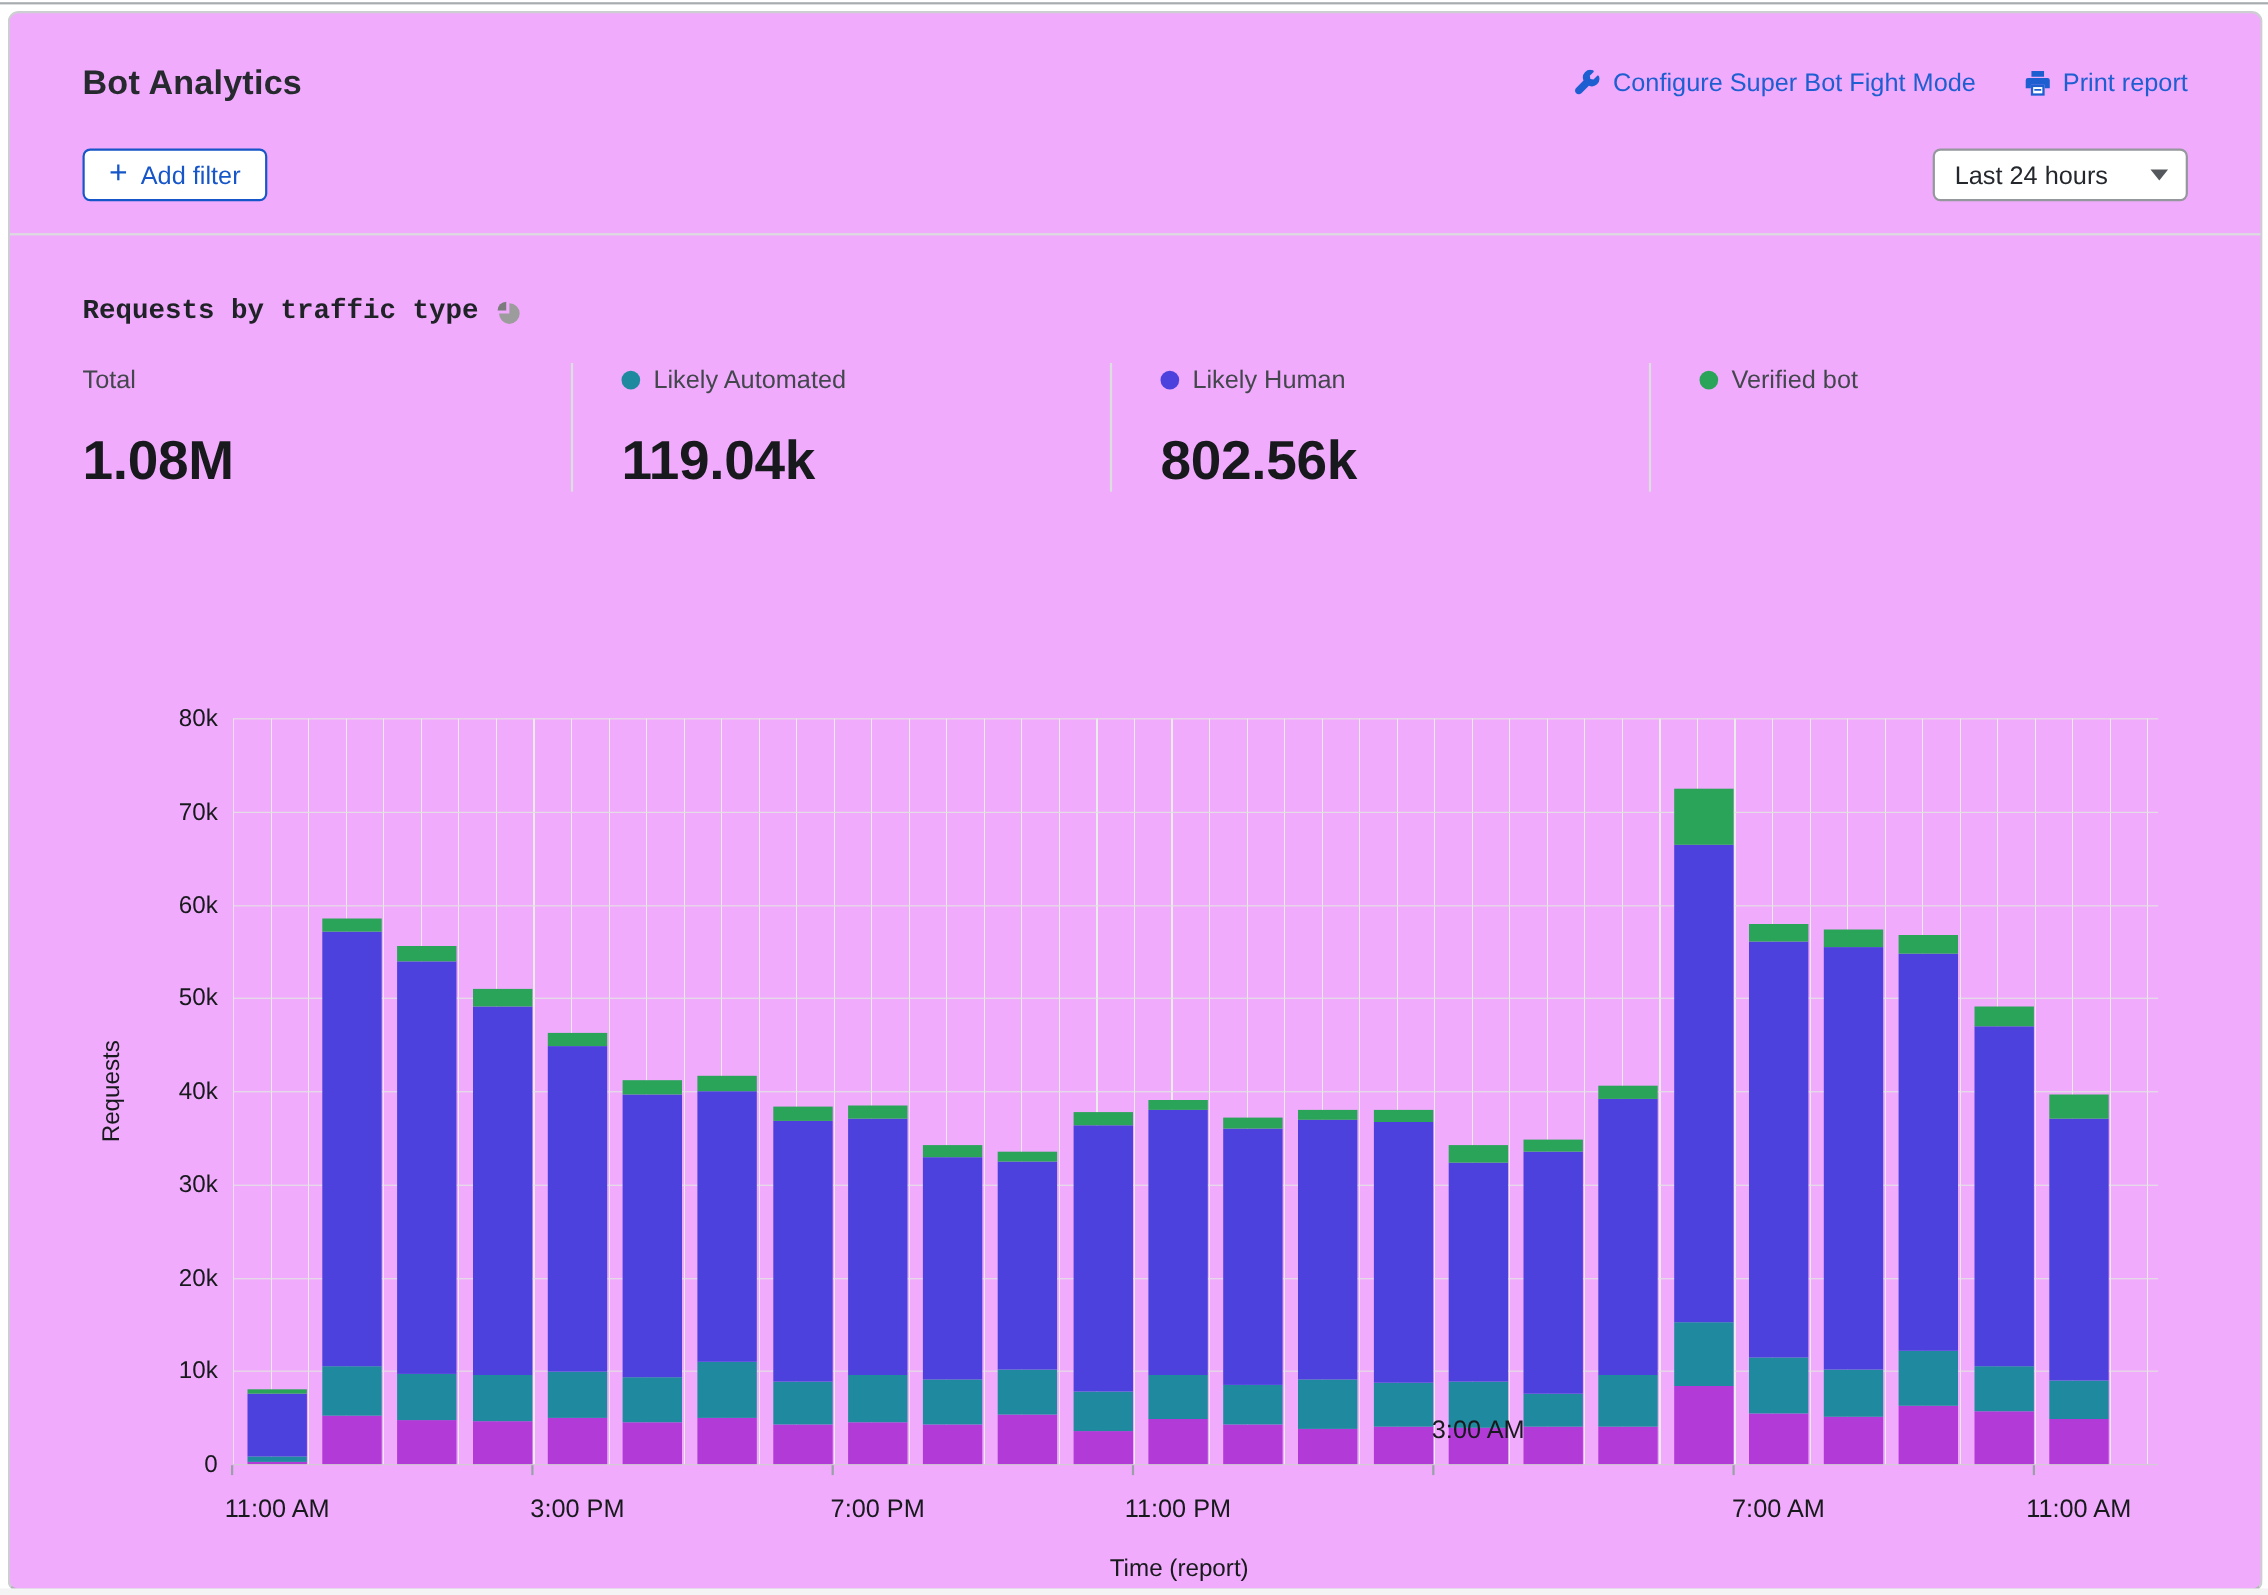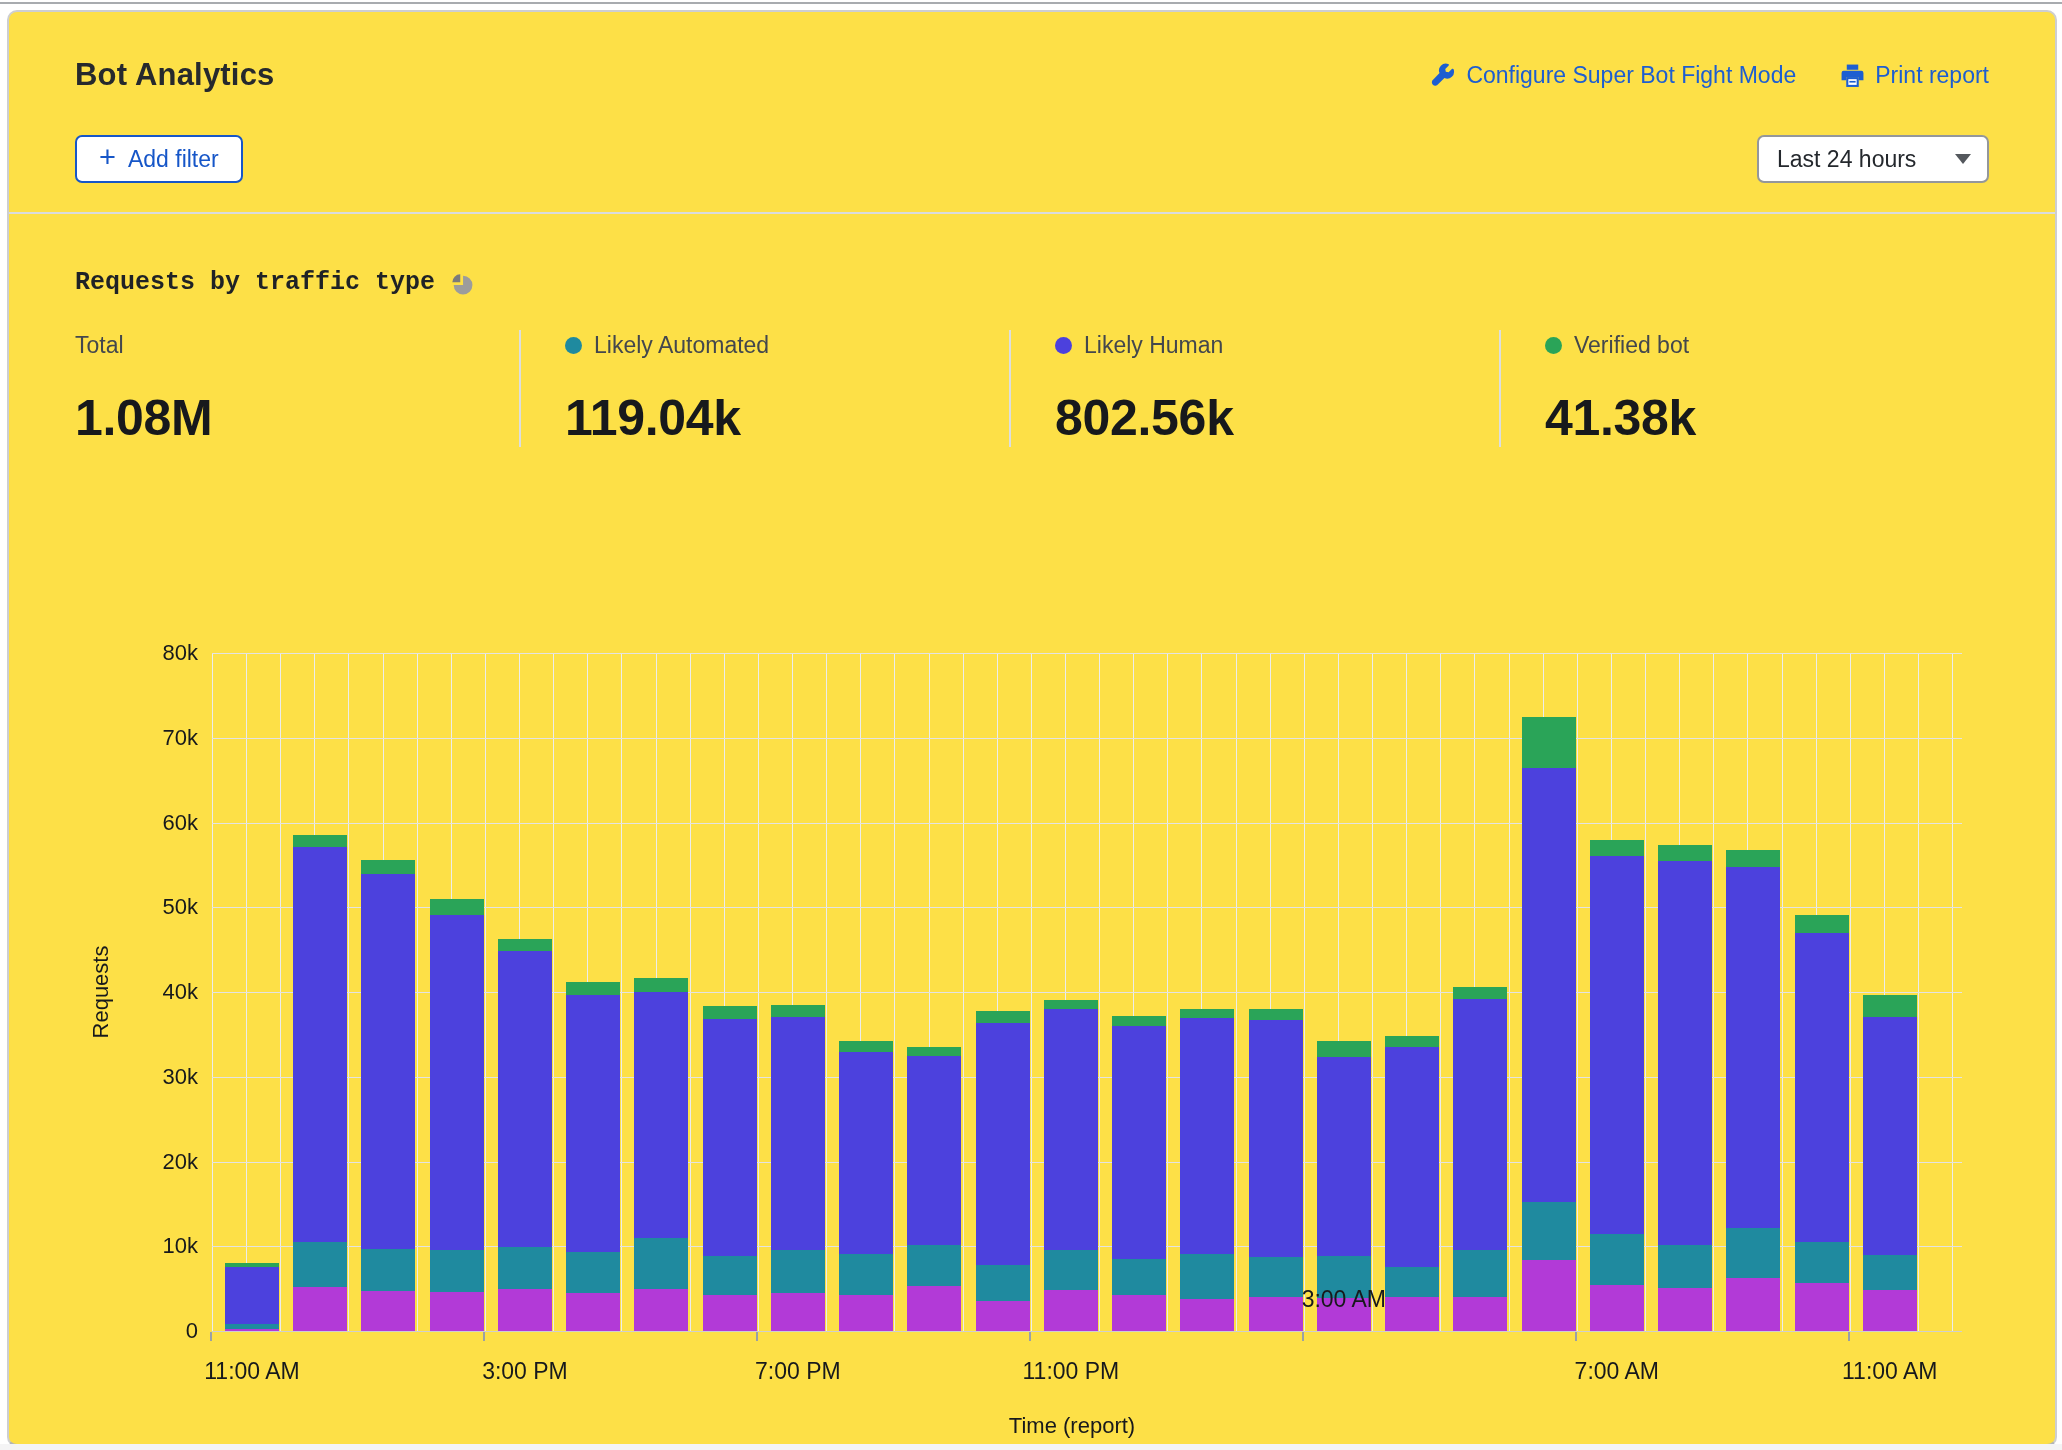--- a/index.html
+++ b/index.html
@@ -1,18 +1,18 @@
 <!DOCTYPE html>
 <html><head>
 <meta charset="utf-8">
 <style>
   html,body{margin:0;padding:0;background:#fff;}
   body{width:2062px;height:1450px;position:relative;font-family:"Liberation Sans","DejaVu Sans",sans-serif;color:#24272b;overflow:hidden;}
   .topline{position:absolute;top:2px;left:0;width:100%;height:2px;background:#a8abaf;}
-  .card{position:absolute;left:7px;top:10px;width:2046px;height:1432px;background:#fde047;border:2px solid #cdced1;border-bottom:3px solid #b1b4b7;border-radius:10px;}
+  .card{position:absolute;left:7px;top:10px;width:2046px;height:1432px;background:#f0abfc;border:2px solid #cdced1;border-bottom:3px solid #b1b4b7;border-radius:10px;}
   
   .hdr{position:absolute;top:45px;left:66px;right:66px;display:flex;justify-content:space-between;align-items:center;}
   .hdr h1{margin:0;font-size:31px;font-weight:700;color:#26292d;letter-spacing:.2px;}
   .links{display:flex;align-items:center;gap:44px;}
   .link{display:flex;align-items:center;gap:10px;color:#1d5ed1;font-size:23px;cursor:pointer;text-decoration:none;}
   .link svg{flex:none;}
   
   .filter-row{position:absolute;top:123px;left:66px;right:66px;display:flex;justify-content:space-between;align-items:flex-start;}
   .btn-add{display:flex;align-items:center;gap:12px;height:48px;padding:0 22px;background:#fff;border:2px solid #1656c8;border-radius:7px;color:#1656c8;font-size:23px;font-family:inherit;cursor:pointer;}
   .btn-add .plus{font-size:29px;font-weight:500;line-height:1;margin-top:-3px;}
@@ -119,21 +119,20 @@
           <span class="dot" style="background: rgb(76, 65, 221);"></span>
           <span>Likely Human</span>
         </div>
       <div class="val">802.56k</div>
     </div>
     <div class="stat">
       <div class="lab">
           <span class="dot" style="background: rgb(42, 164, 88);"></span>
           <span>Verified bot</span>
         </div>
-      <div class="val">41.38k</div>
     </div>
   </div>
 
   <div class="chart" id="chart">
       <div class="plot" style="left: 203px; top: 641px; width: 1750px; height: 678px;"></div>
       <div class="gridline zero" style="left: 203px; top: 1319px; width: 1750px;"></div>
       <div class="ylab" style="left: 93px; top: 1306px; width: 96px;">0</div>
       <div class="gridline" style="left: 203px; top: 1234.25px; width: 1750px;"></div>
       <div class="ylab" style="left: 93px; top: 1221.25px; width: 96px;">10k</div>
       <div class="gridline" style="left: 203px; top: 1149.5px; width: 1750px;"></div>

